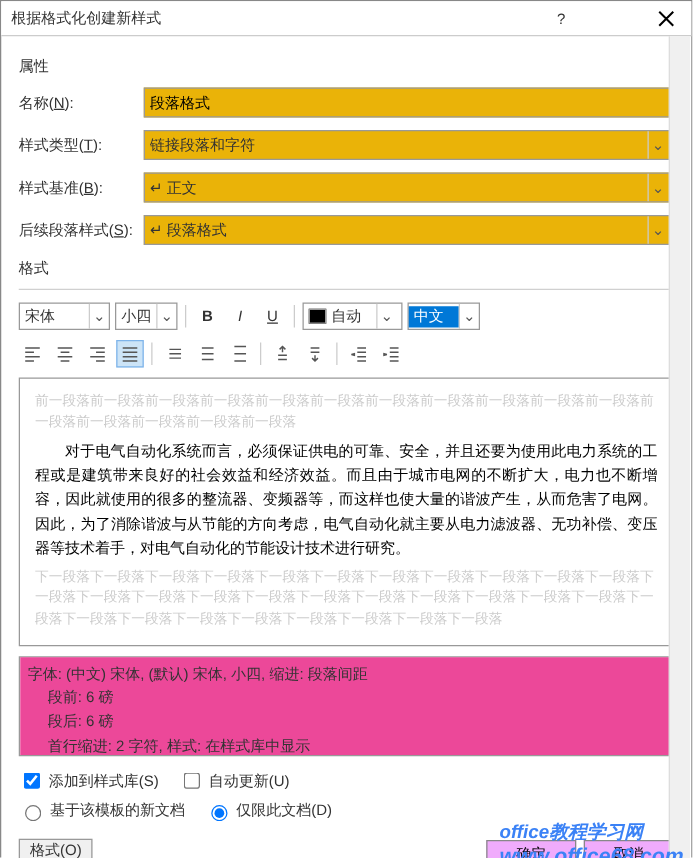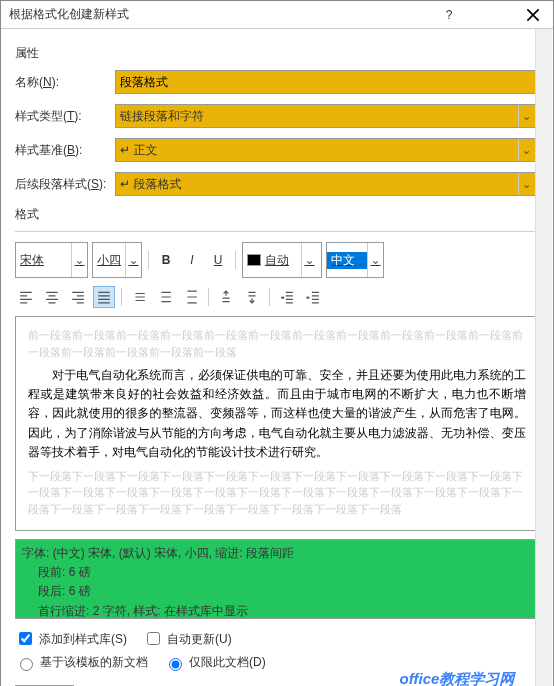--- a/index.html
+++ b/index.html
@@ -11,35 +11,35 @@
 .content { padding: 10px 14px 4px 14px; }
 .section-label { font-size: 12px; margin: 6px 0 8px 0; }
 .hr { border: none; border-top: 1px solid #d0d0d0; margin: 4px 0 10px 0; }
 .row { display: flex; align-items: center; margin-bottom: 10px; }
 .row .lbl { width: 100px; font-size: 12px; }
 .row .lbl u { text-decoration: underline; }
 .row input.tx, .row .select { flex: 1; height: 24px; border: 1px solid #999; padding: 0 4px; font-size: 12px; background: #eab308; }
 .select { display: flex; align-items: center; justify-content: space-between; }
 .select .arrow { width: 16px; text-align: center; color: #555; border-left: 1px solid #ccc; height: 100%; display: flex; align-items: center; justify-content: center; }
 .toolbar { display: flex; align-items: center; gap: 4px; margin-bottom: 8px; flex-wrap: wrap; }
-.toolbar .sel { display: flex; align-items: center; border: 1px solid #999; height: 36px; background: #fff; text-decoration: underline; }
+.toolbar .sel { display: flex; align-items: center; border: 1px solid #999; height: 22px; background: #fff; }
 .toolbar .sel .val { padding: 0 4px; font-size: 12px; min-width: 40px; }
 .toolbar .sel .arrow { width: 16px; text-align: center; color: #555; border-left: 1px solid #ccc; height: 100%; display: flex; align-items: center; justify-content: center; }
 .toolbar .sel.font .val { min-width: 55px; }
 .toolbar .sel.size .val { min-width: 30px; }
 .toolbar .sel.color { min-width: 80px; }
 .toolbar .btn { width: 22px; height: 22px; border: 1px solid transparent; display: flex; align-items: center; justify-content: center; font-size: 12px; color: #333; }
 .toolbar .btn.active { background: #cce4f7; border: 1px solid #7eb4ea; }
 .toolbar .bold { font-weight: bold; }
 .toolbar .italic { font-style: italic; }
 .toolbar .sep { width: 1px; height: 18px; background: #ccc; margin: 0 2px; }
 .preview { height: 215px; border: 1px solid #999; padding: 10px 12px; font-size: 12px; line-height: 1.6; overflow: hidden; }
 .preview .ghost { color: #ccc; font-size: 11px; line-height: 1.5; word-break: break-all; }
 .preview .body { color: #000; margin: 6px 0; text-indent: 2em; text-align: justify; }
-.desc { margin-top: 8px; border: 1px solid #999; height: 80px; padding: 4px 6px; font-size: 12px; line-height: 1.6; background: #22c55e; overflow-y: auto; }
+.desc { margin-top: 8px; border: 1px solid #999; height: 80px; padding: 4px 6px; font-size: 12px; line-height: 1.6; background: #ec4899; overflow-y: auto; }
 .desc .in { padding-left: 16px; }
 .checks { margin-top: 10px; display: flex; gap: 16px; align-items: center; }
 .checks label, .radios label { display: flex; align-items: flex-end; gap: 4px; font-size: 12px; }
 .radios { margin-top: 6px; display: flex; gap: 16px; align-items: center; }
 .footer { display: flex; align-items: center; margin-top: 14px; }
 .footer .fmtbtn { border: 1px solid #999; background: #f0f0f0; height: 24px; padding: 0 8px; display: flex; align-items: center; flex-direction: column; }
 .footer .spacer { flex: 1; }
 .footer .okbtn, .footer .cancelbtn { width: 72px; height: 23px; border: 1px solid #888; background: #f0abfc; margin-left: 6px; font-size: 12px; }
 .watermark { position: absolute; right: 6px; bottom: 4px; font-size: 15px; color: #3b82f6; font-weight: bold; white-space: nowrap; pointer-events: none; font-style: italic; }
 .watermark .sub { font-size: 17px; display: block; text-align: left; }

